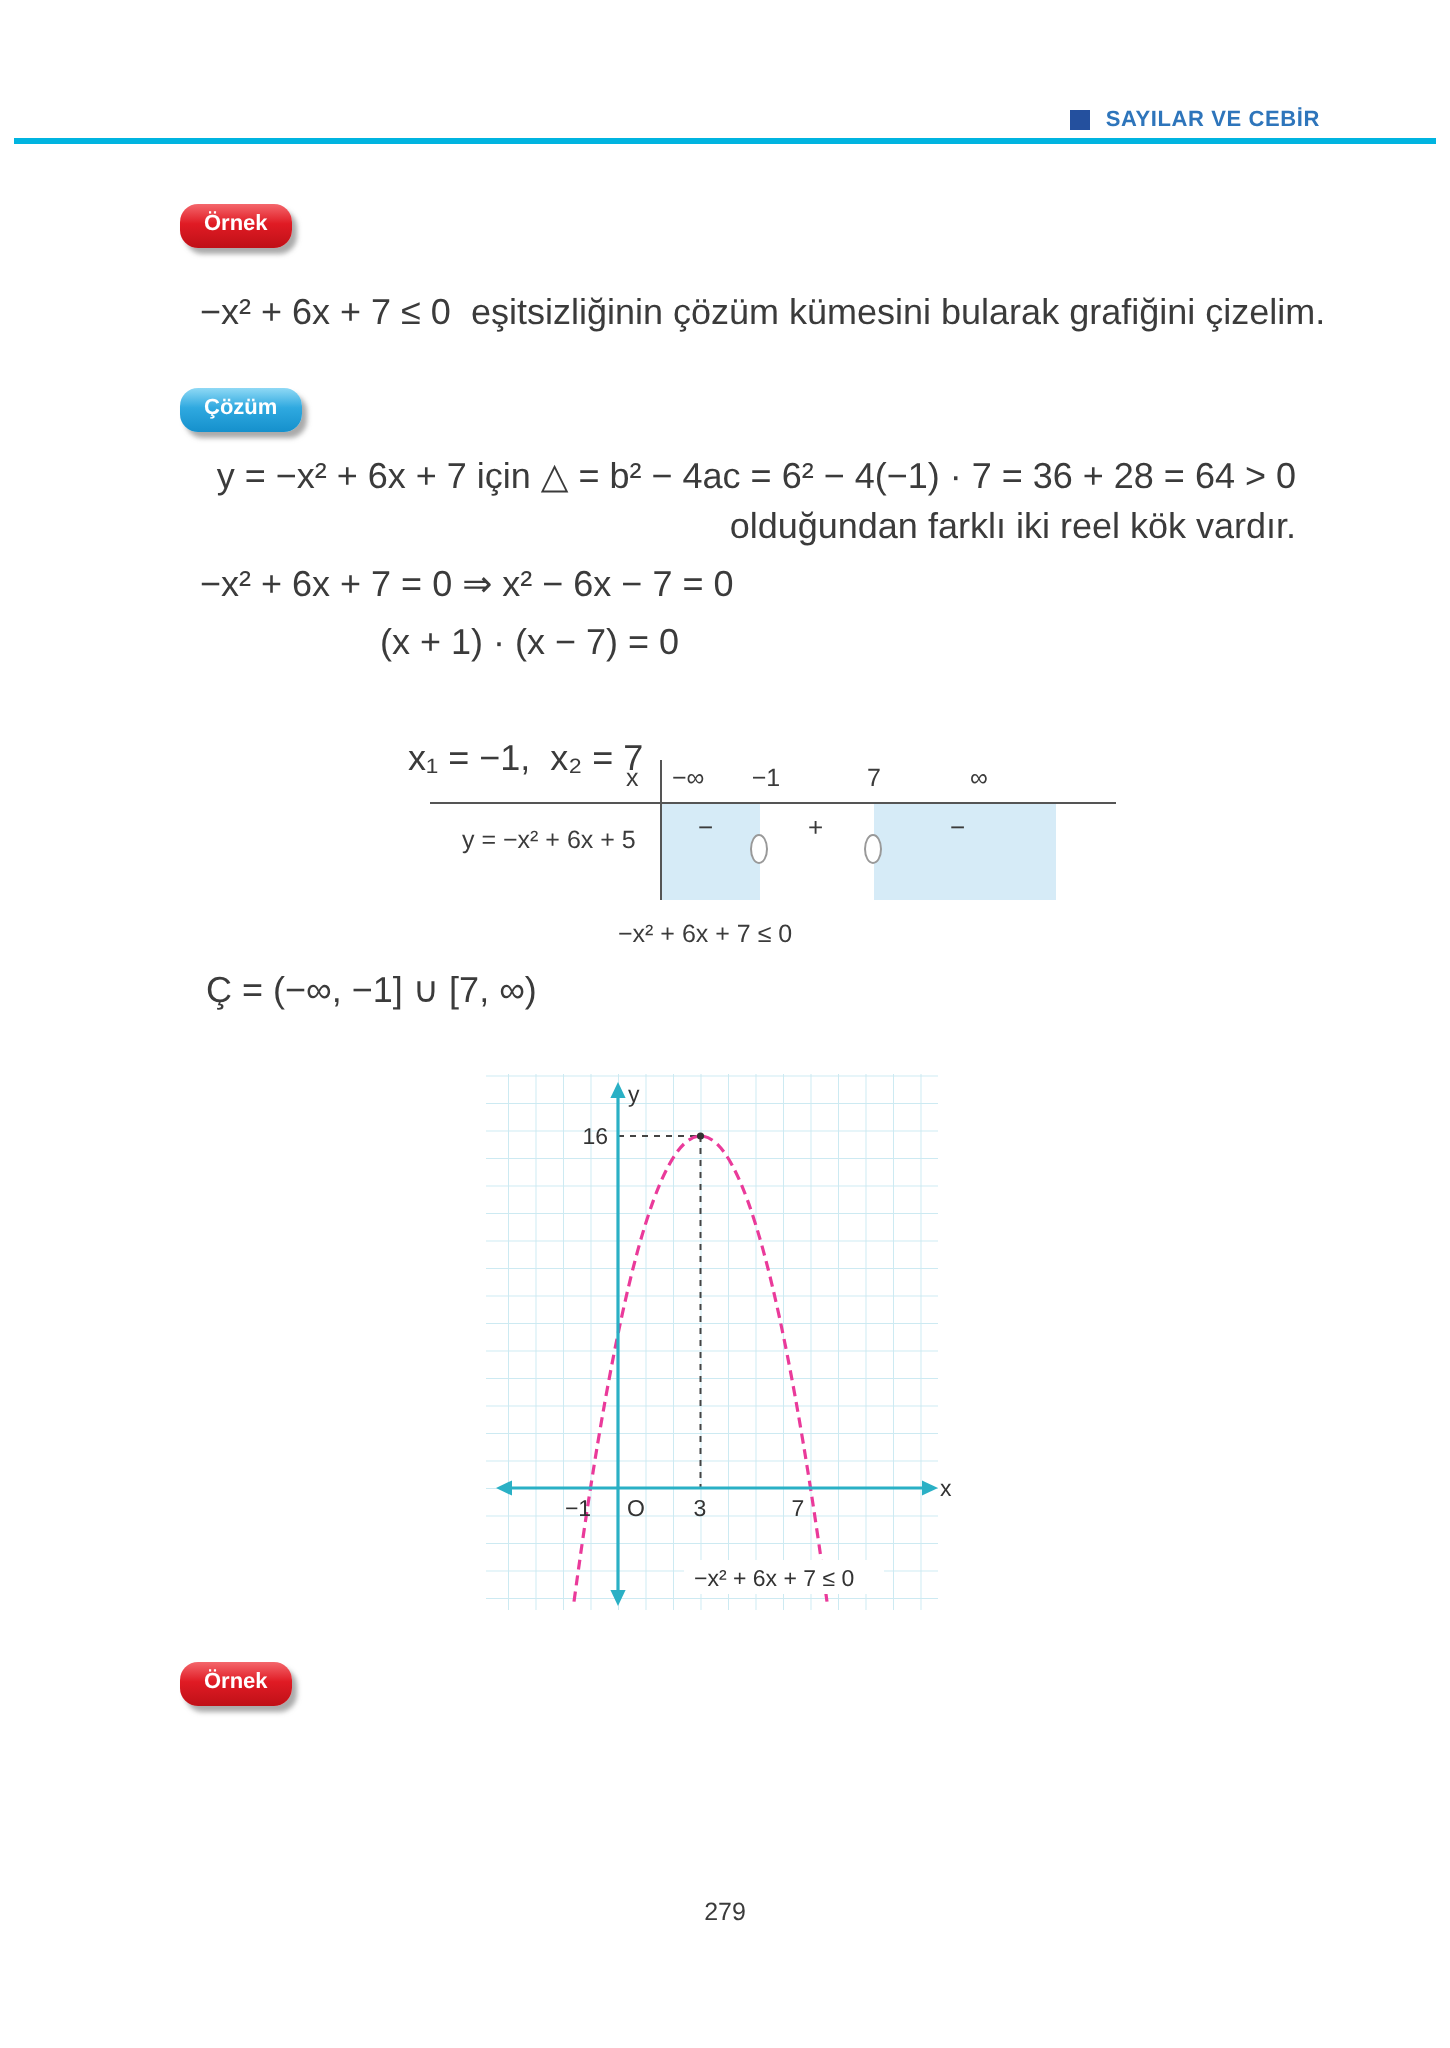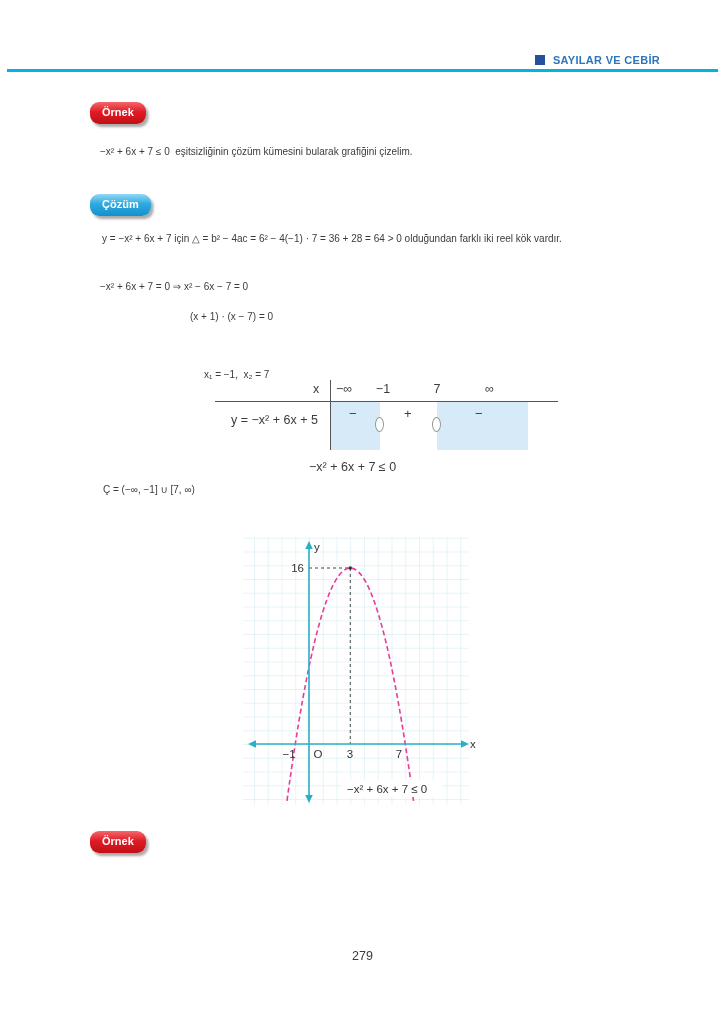--- a/index.html
+++ b/index.html
@@ -3,22 +3,22 @@
 <meta charset="utf-8">
 <style>
   * { margin:0; padding:0; box-sizing:border-box; }
   html,body { background:#ffffff; }
   .page {
     position:relative; width:725px; height:1024px; margin:0 auto;
     background:#ffffff; font-family:"Liberation Sans", sans-serif;
     color:#3b3b3b; overflow:hidden;
   }
   .abs { position:absolute; }
-  .math { font-size:10px; white-space:nowrap; }
-  .para { white-space:normal; line-height:25px; text-indent:14px; }
+  .math { font-size:18px; white-space:nowrap; }
+  .para { white-space:normal; line-height:25px; text-indent:14px;text-align:right; }
 
   
   .hdr { position:absolute; top:54px; right:65px; display:flex; align-items:center; gap:8px; }
   .hdr-square { width:10px; height:10px; background:#24509e; display:inline-block; }
   .hdr-title { font-size:11px; font-weight:700; color:#2e75bb; letter-spacing:0.3px; }
   .hdr-rule { position:absolute; top:69px; left:7px; width:711px; height:3px; background:#00b4e0; }
 
   
   .badge {
     position:absolute; left:90px; color:#fff; font-weight:700; font-size:11px;

